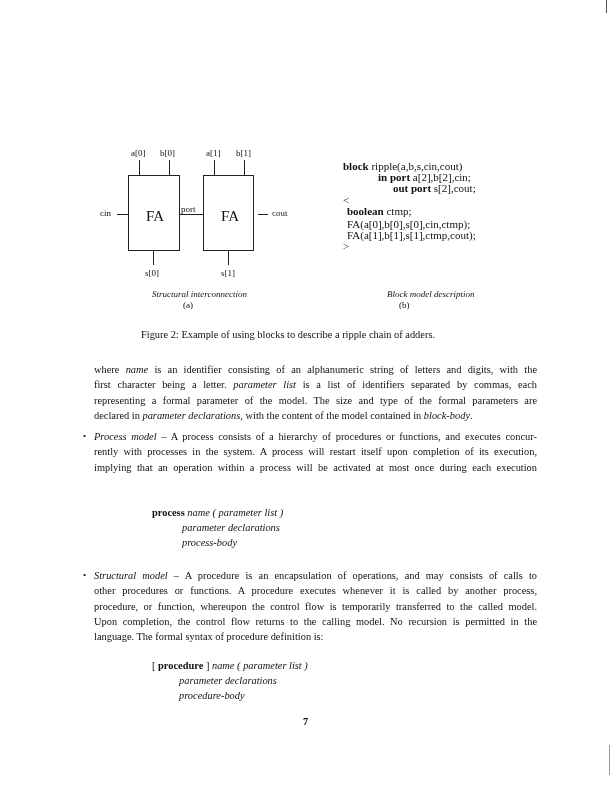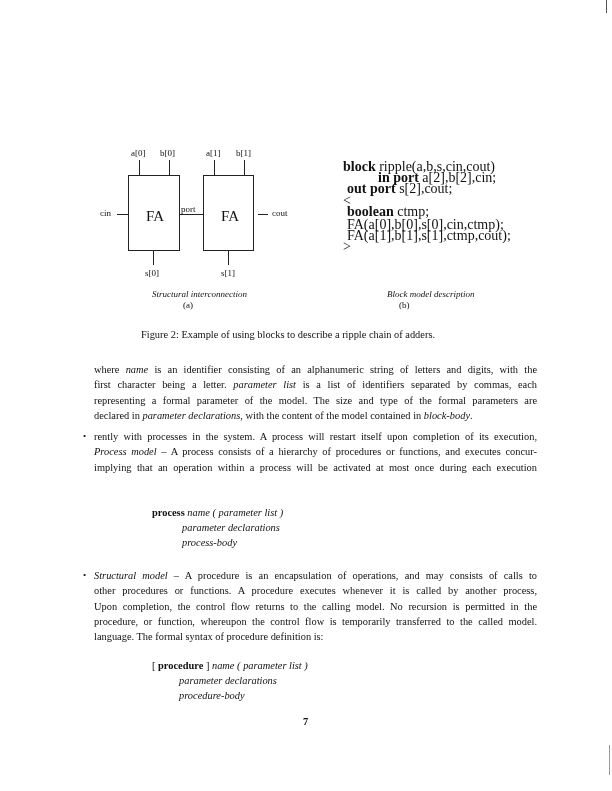--- a/index.html
+++ b/index.html
@@ -4,21 +4,21 @@
 <style>
   html, body { margin:0; padding:0; background:#ffffff; }
   body { width:612px; height:791px; position:relative; overflow:hidden;
          font-family:"Liberation Serif","DejaVu Serif",serif; color:#111; }
   .abs { position:absolute; white-space:nowrap; }
   .diag-lbl { font-size:9px; }
   .fa-box { position:absolute; border:1px solid #222; box-sizing:border-box; }
   .vline { position:absolute; width:1px; background:#222; }
   .hline { position:absolute; height:1px; background:#222; }
   .fa-text { font-size:15px; font-weight:normal; }
-  .code { font-size:14px; line-height:11.2px; }
+  .code { font-size:11px; line-height:11.2px; }
   .code b { font-weight:bold; }
   .caption-it { font-style:italic; font-size:9px; }
   .caption-lbl { font-size:9px; }
   .fig-caption { font-size:10.4px; }
   .para { position:absolute; font-size:10.4px; line-height:15.3px; text-align:justify; }
   .para .ln { display:block; white-space:nowrap; text-align:justify; text-align-last:justify; }
   .para .ln.last { text-align-last:left; }
   .it { font-style:italic; }
   .bullet { position:absolute; font-size:9px; }
   .syntax { font-size:10.4px; line-height:15px; }
@@ -64,58 +64,58 @@
   <span class="abs diag-lbl" style="left:145px;top:268px;">s[0]</span>
   <span class="abs diag-lbl" style="left:221px;top:268px;">s[1]</span>
 
   <span class="abs caption-it" style="left:136px;top:289px;margin-left:16px;">Structural interconnection</span>
   <span class="abs caption-lbl" style="left:183px;top:300px;">(a)</span>
 </div>
 
 <div class="abs code" style="left:343px;top:161px;">
   <div><b>block</b><span> ripple(a,b,s,cin,cout)</span></div>
   <div style="padding-left:4px;margin-left:31px;"><b>in port</b><span> a[2],b[2],cin;</span></div>
-  <div style="padding-left:4px;"><b>out port</b><span> s[2],cout;</span></div>
+  <div style="padding-left:4px;text-align:right;"><b>out port</b><span> s[2],cout;</span></div>
   <div>&lt;</div>
   <div style="padding-left:4px;"><b>boolean</b><span> ctmp;</span></div>
   <div style="padding-left:4px;margin-top:2px;">FA(a[0],b[0],s[0],cin,ctmp);</div>
   <div style="padding-left:4px;">FA(a[1],b[1],s[1],ctmp,cout);</div>
   <div>&gt;</div>
 </div>
 <span class="abs caption-it" style="left:355px;top:289px;margin-left:32px;">Block model description</span>
 <span class="abs caption-lbl" style="left:399px;top:300px;">(b)</span>
 
 <span class="abs fig-caption" style="left:141px;top:329px;">Figure 2:  Example of using blocks to describe a ripple chain of adders.</span>
 
 <div class="para" style="left:94px;top:362px;width:443px;">
   <span class="ln"><span>where </span><span class="it">name</span><span> is an identifier consisting of an alphanumeric string of letters and digits, with the</span></span>
   <span class="ln"><span>first character being a letter.  </span><span class="it">parameter list</span><span> is a list of identifiers separated by commas, each</span></span>
   <span class="ln">representing a formal parameter of the model.  The size and type of the formal parameters are</span>
   <span class="ln last"><span>declared in </span><span class="it">parameter declarations</span><span>, with the content of the model contained in </span><span class="it">block-body</span><span>.</span></span>
 </div>
 
 <span class="bullet" style="left:83px;top:431px;">•</span>
 <div class="para" style="left:94px;top:429px;width:443px;">
+  <span class="ln"><span class="it">Process model</span><span> – A process consists of a hierarchy of procedures or functions, and executes concur-</span></span>
   <span class="ln">rently with processes in the system.  A process will restart itself upon completion of its execution,</span>
-  <span class="ln"><span class="it">Process model</span><span> – A process consists of a hierarchy of procedures or functions, and executes concur-</span></span>
   <span class="ln">implying that an operation within a process will be activated at most once during each execution</span>
 </div>
 
 <div class="abs syntax" style="left:152px;top:505px;">
   <div><span class="b">process</span> <span class="i">name</span> <span class="i">( parameter list )</span></div>
   <div class="i" style="padding-left:30px;">parameter declarations</div>
   <div class="i" style="padding-left:30px;">process-body</div>
 </div>
 
 <span class="bullet" style="left:83px;top:570px;">•</span>
 <div class="para" style="left:94px;top:568px;width:443px;">
   <span class="ln"><span class="it">Structural model</span><span> – A procedure is an encapsulation of operations, and may consists of calls to</span></span>
   <span class="ln">other procedures or functions.  A procedure executes whenever it is called by another process,</span>
+  <span class="ln">procedure, or function, whereupon the control flow is temporarily transferred to the called model.</span>
   <span class="ln">Upon completion, the control flow returns to the calling model.  No recursion is permitted in the</span>
-  <span class="ln">procedure, or function, whereupon the control flow is temporarily transferred to the called model.</span>
   <span class="ln last">language.  The formal syntax of procedure definition is:</span>
 </div>
 
 <div class="abs syntax" style="left:152px;top:658px;">
   <div><span>[ </span><span class="b">procedure</span><span> ]</span> <span class="i">name</span> <span class="i">( parameter list )</span></div>
   <div class="i" style="padding-left:27px;">parameter declarations</div>
   <div class="i" style="padding-left:27px;">procedure-body</div>
 </div>
 
 <span class="abs page-num" style="left:303px;top:716px;font-weight:bold;">7</span>

